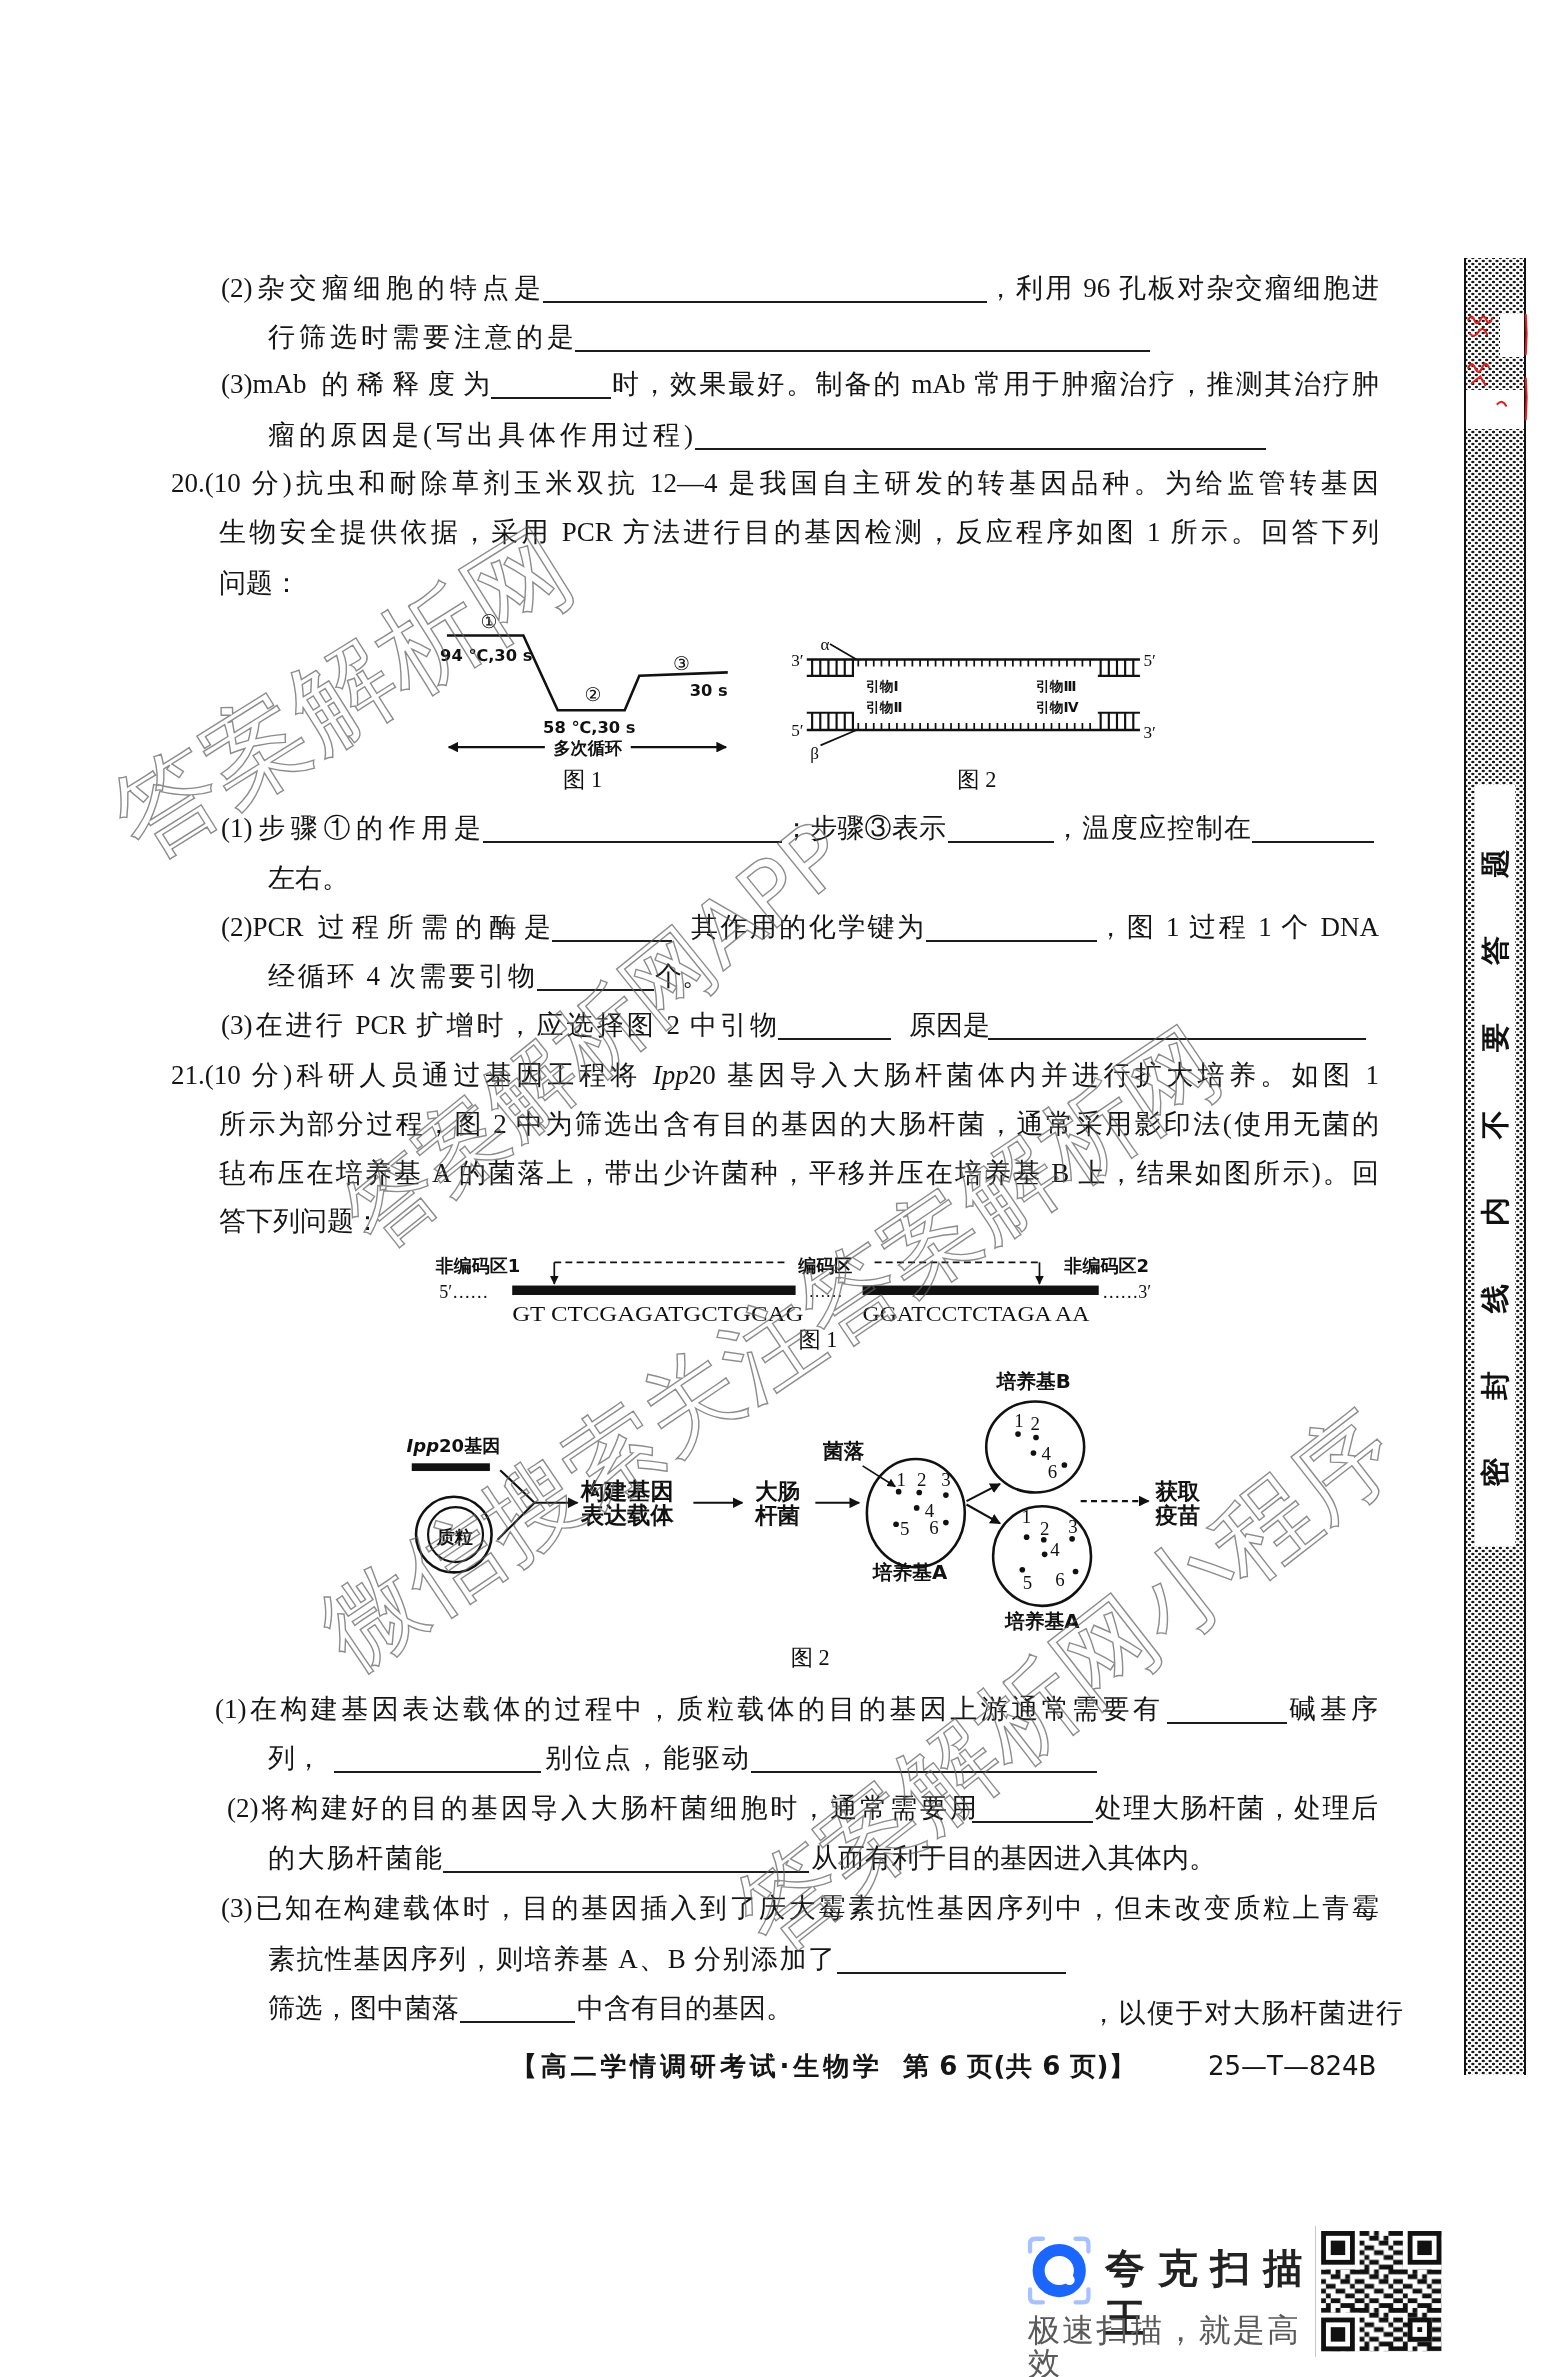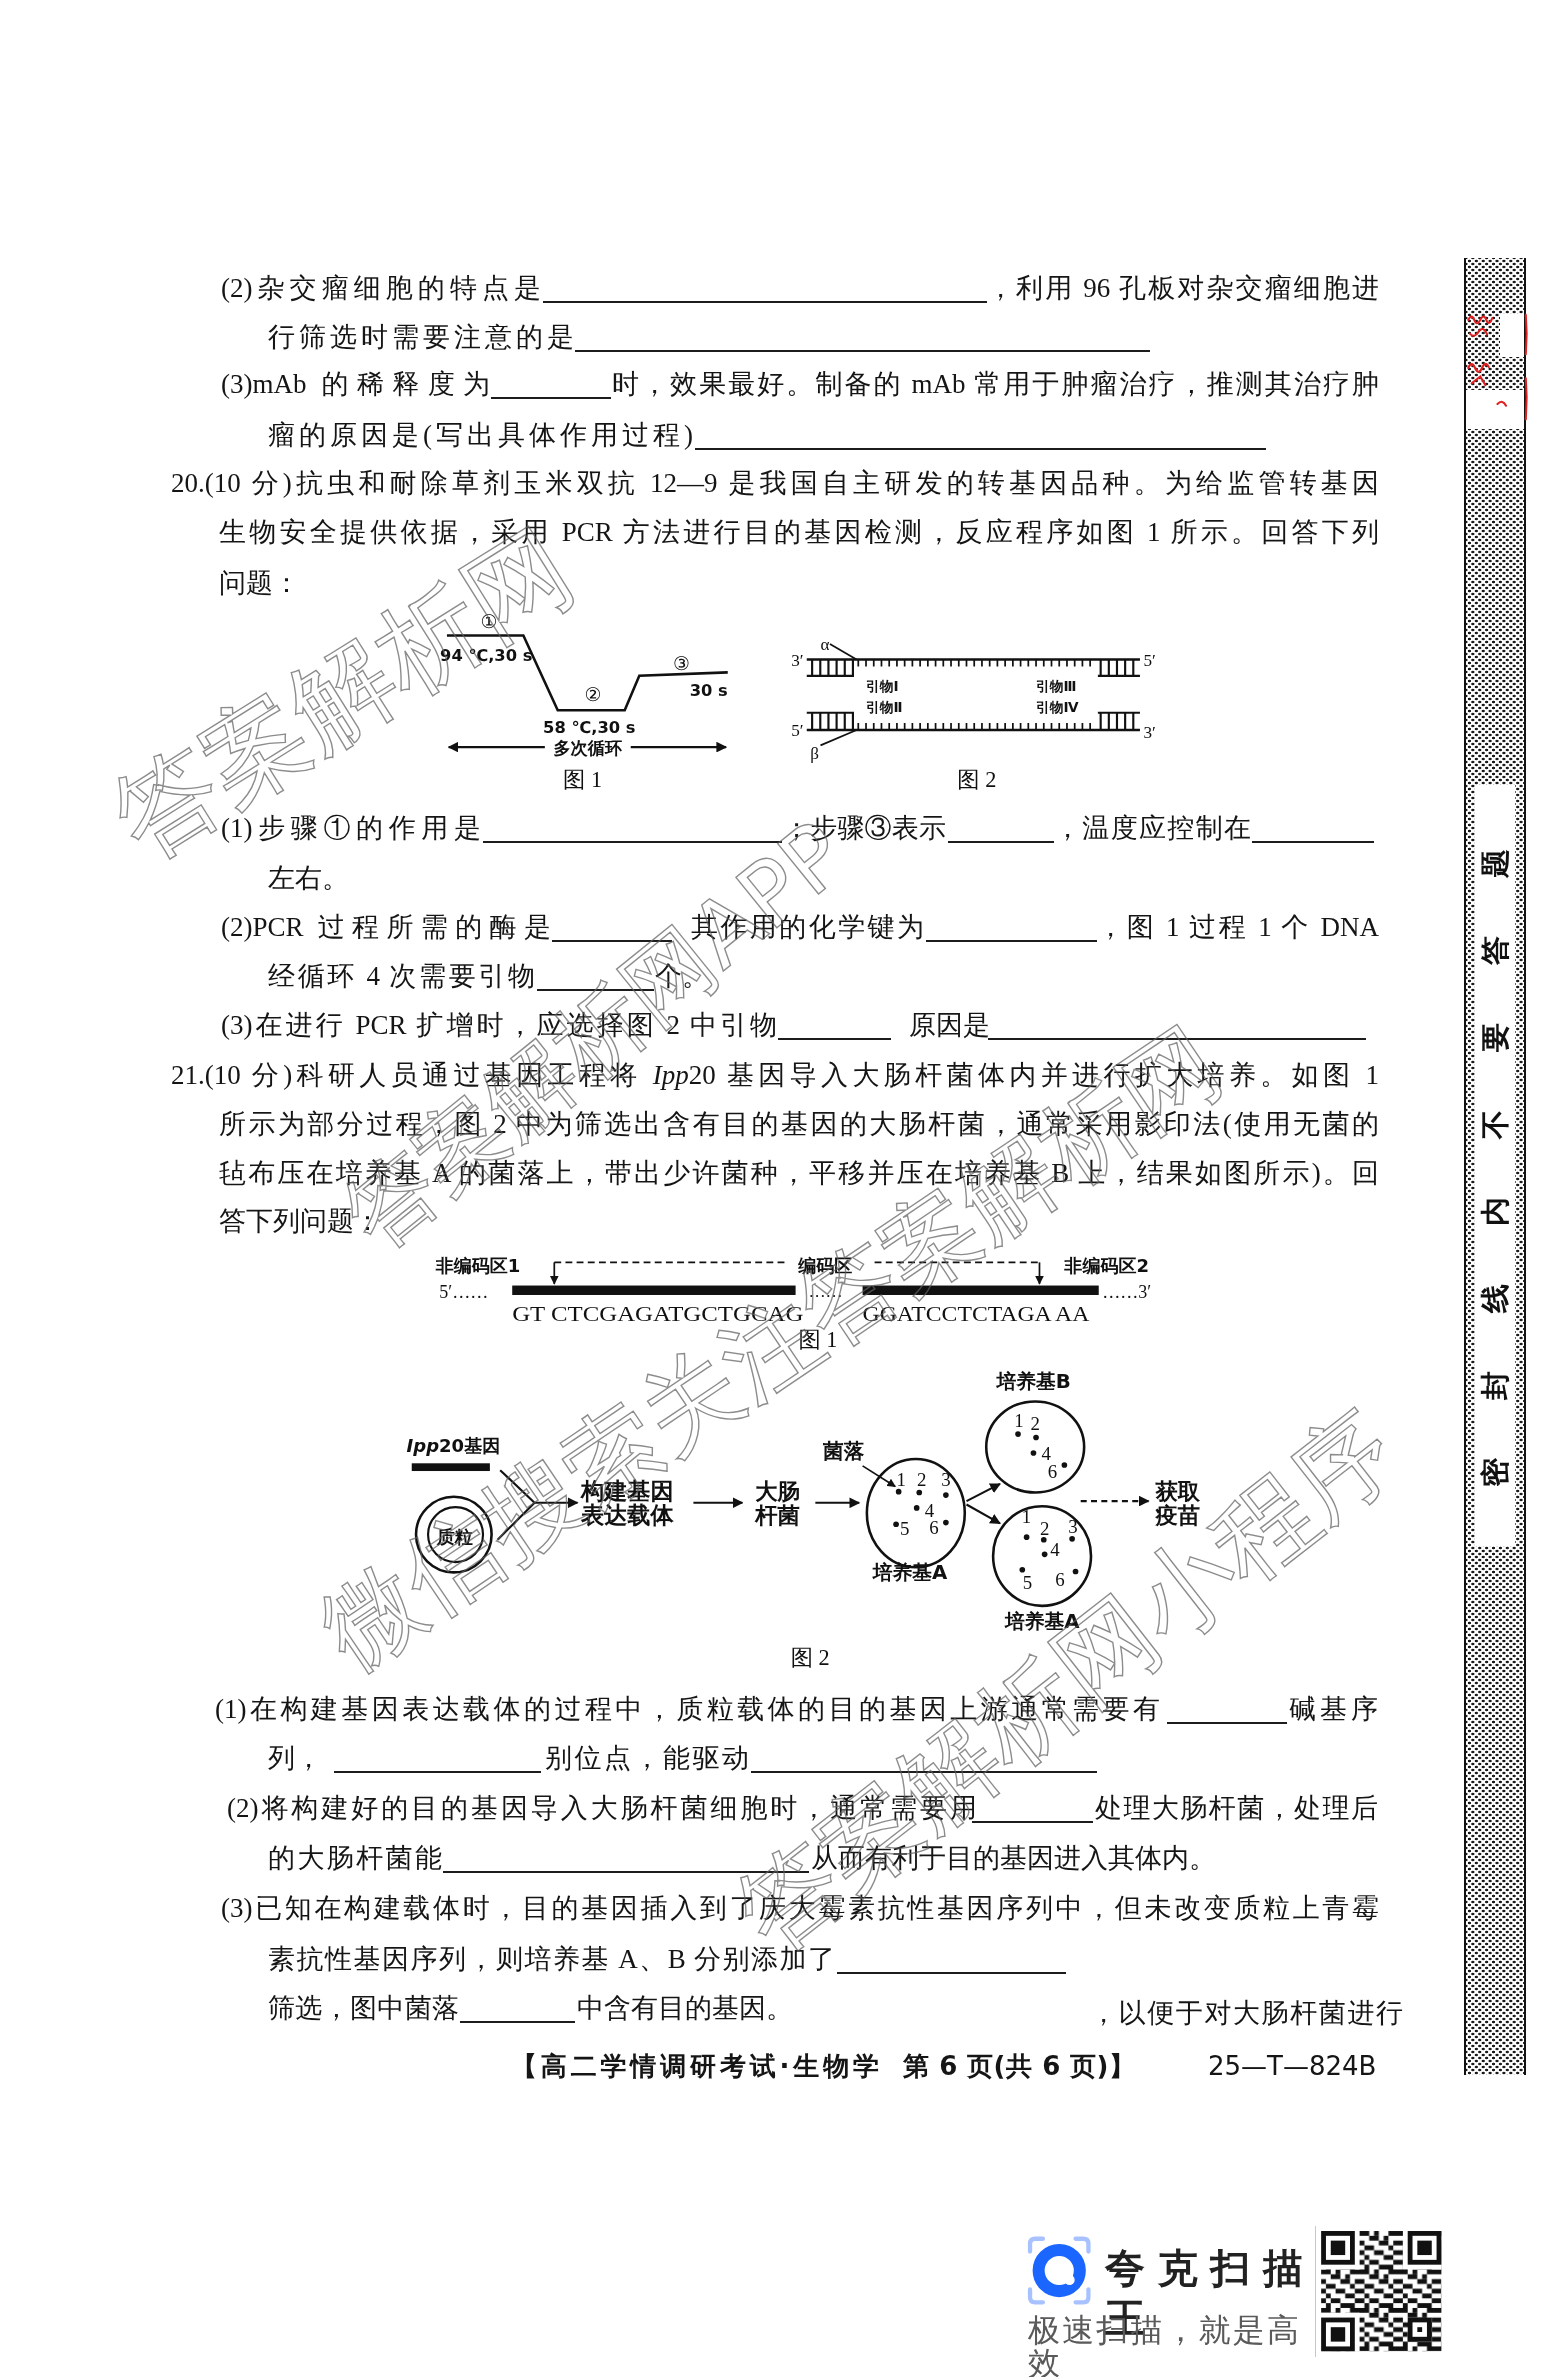--- a/index.html
+++ b/index.html
@@ -27,21 +27,21 @@
 <div class="ln j" style="left:987px;top:271px;width:392px;">，利用 96 孔板对杂交瘤细胞进</div>
 <div class="ln j" style="left:268px;top:320px;width:306px;">行筛选时需要注意的是</div>
 <div class="blank" style="left:575px;top:350px;width:575px;"></div>
 
 <div class="ln j" style="left:221px;top:367px;width:269px;">(3)mAb 的稀释度为</div>
 <div class="blank" style="left:491px;top:397px;width:120px;"></div>
 <div class="ln j" style="left:612px;top:367px;width:767px;">时，效果最好。制备的 mAb 常用于肿瘤治疗，推测其治疗肿</div>
 <div class="ln j" style="left:268px;top:418px;width:425px;">瘤的原因是(写出具体作用过程)</div>
 <div class="blank" style="left:695px;top:448px;width:571px;"></div>
 
-<div class="ln j" style="left:171px;top:466px;width:1208px;">20.(10 分)抗虫和耐除草剂玉米双抗 12—9 是我国自主研发的转基因品种。为给监管转基因</div>
+<div class="ln j" style="left:171px;top:466px;width:1208px;">20.(10 分)抗虫和耐除草剂玉米双抗 12—4 是我国自主研发的转基因品种。为给监管转基因</div>
 <div class="ln j" style="left:219px;top:515px;width:1160px;">生物安全提供依据，采用 PCR 方法进行目的基因检测，反应程序如图 1 所示。回答下列</div>
 <div class="ln" style="left:219px;top:566px;">问题：</div>
 
 <div class="ln j" style="left:221px;top:811px;width:260px;">(1)步骤①的作用是</div>
 <div class="blank" style="left:483px;top:841px;width:299px;"></div>
 <div class="ln j" style="left:783px;top:811px;width:163px;">；步骤③表示</div>
 <div class="blank" style="left:948px;top:841px;width:106px;"></div>
 <div class="ln j" style="left:1054px;top:811px;width:197px;">，温度应控制在</div>
 <div class="blank" style="left:1252px;top:841px;width:122px;"></div>
 <div class="ln" style="left:268px;top:861px;">左右。</div>

